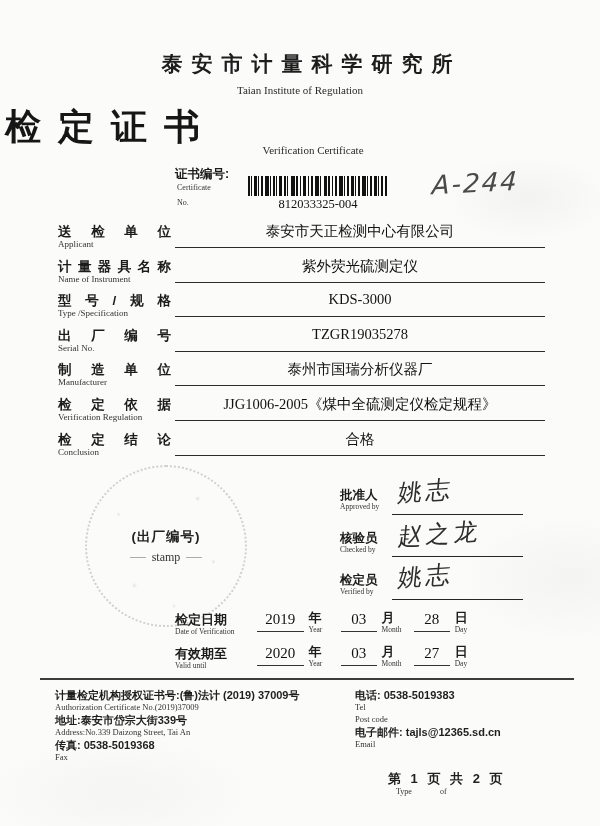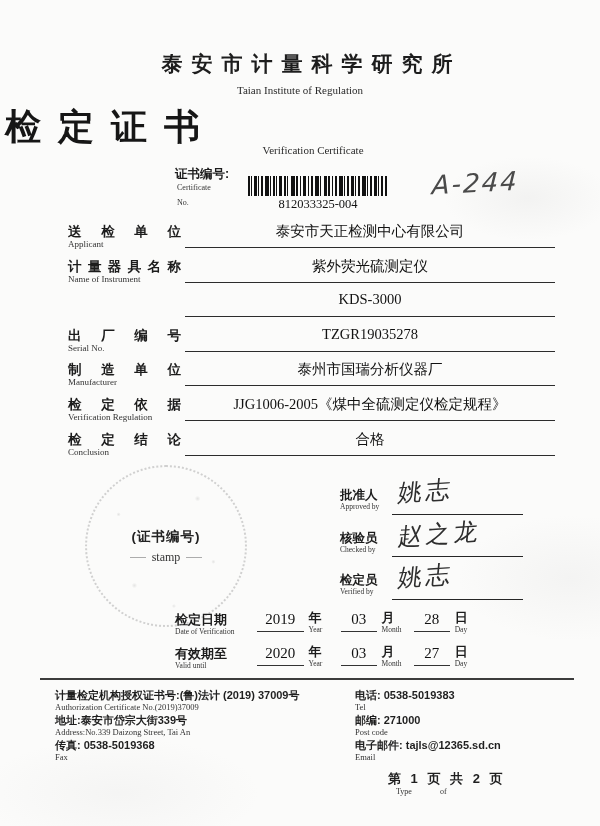--- a/index.html
+++ b/index.html
@@ -26,21 +26,21 @@
   .certno-cn{top:166px;left:175px;font-size:12.5px;font-weight:bold;color:#1d1d1d;text-align:right;}
   .certno-en1{top:183px;left:177px;font-size:8px;font-family:"Liberation Serif", serif;color:#333;}
   .certno-en2{top:198px;left:177px;font-size:8px;font-family:"Liberation Serif", serif;color:#333;}
   .barcode{top:176px;left:248px;width:140px;height:20px;}
   .barcode-num{top:197px;left:248px;width:140px;text-align:center;font-size:12.5px;
            font-family:"Liberation Serif", serif;color:#111;}
   .hand-note{top:168px;left:432px;font-size:26px;color:#4a4a4a;
            font-family:"DejaVu Sans", cursive, sans-serif;font-style:italic;
            transform:rotate(-3deg) skewX(-6deg);letter-spacing:2px;}
   
-  .fields{top:221px;left:58px;width:487px;margin-left:10px;}
+  .fields{top:221px;left:58px;width:487px;}
   .f-row{position:relative;height:34.6px;}
   .f-label{position:absolute;left:0;top:3px;width:113px;}
   .f-cn{font-size:13.5px;font-weight:bold;color:#1c1c1c;text-align:justify;text-align-last:justify;line-height:15px;}
   .f-en{font-size:9px;font-family:"Liberation Serif", serif;color:#333;line-height:10px;}
   .f-value{position:absolute;left:117px;right:0;top:1px;height:25px;border-bottom:1.3px solid #2c2c2c;
            text-align:center;font-size:14.5px;font-family:"Liberation Serif", serif;color:#111;}
   
   .stamp{top:465px;left:85px;width:158px;height:158px;border-radius:50%;
          border:2px dotted rgba(140,140,140,.38);
          background:
@@ -152,20 +152,24 @@
       <div class="f-value">泰安市天正检测中心有限公司</div>
     </div>
     <div class="f-row">
       <div class="f-label">
           <div class="f-cn">计量器具名称</div>
         <div class="f-en">Name of Instrument</div>
         </div>
       <div class="f-value">紫外荧光硫测定仪</div>
     </div>
     <div class="f-row">
+      <div class="f-label">
+          <div class="f-cn">型号/规格</div>
+        <div class="f-en">Type /Specification</div>
+        </div>
       <div class="f-value">KDS-3000</div>
     </div>
     <div class="f-row">
       <div class="f-label">
           <div class="f-cn">出厂编号</div>
         <div class="f-en">Serial No.</div>
         </div>
       <div class="f-value">TZGR19035278</div>
     </div>
     <div class="f-row">
@@ -185,21 +189,21 @@
     <div class="f-row">
       <div class="f-label">
           <div class="f-cn">检定结论</div>
         <div class="f-en">Conclusion</div>
         </div>
       <div class="f-value">合格</div>
     </div>
   </div>
 
   <div class="abs stamp">
-    <div class="stamp-cn">(证书编号)</div>
+    <div class="stamp-cn">(出厂编号)</div>
     <div class="stamp-en">stamp</div>
   </div>
 
   <div class="abs sigs">
     <div class="sig-row">
       <div class="sig-label">
           <div class="sig-cn">批准人</div>
         <div class="sig-en">Approved by</div>
         </div>
       <div class="sig-name">姚志</div>
@@ -275,21 +279,20 @@
     <div class="foot-en">Authorization Certificate No.(2019)37009</div>
     <div class="foot-cn">地址:泰安市岱宗大街339号</div>
     <div class="foot-en">Address:No.339 Daizong Street, Tai An</div>
     <div class="foot-cn">传真:  0538-5019368</div>
     <div class="foot-en">Fax</div>
   </div>
 
   <div class="abs foot-right">
     <div class="foot-cn">电话:  0538-5019383</div>
     <div class="foot-en">Tel</div>
-    <div class="foot-cn">邮编:  271000</div>
     <div class="foot-en">Post code</div>
     <div class="foot-cn">电子邮件: tajls@12365.sd.cn</div>
     <div class="foot-en">Email</div>
   </div>
 
   <div class="abs pageinfo-cn">第 1 页 共 2 页</div>
   <div class="abs pageinfo-en">
     <span>Type</span>
     <span class="of">of</span>
   </div>

